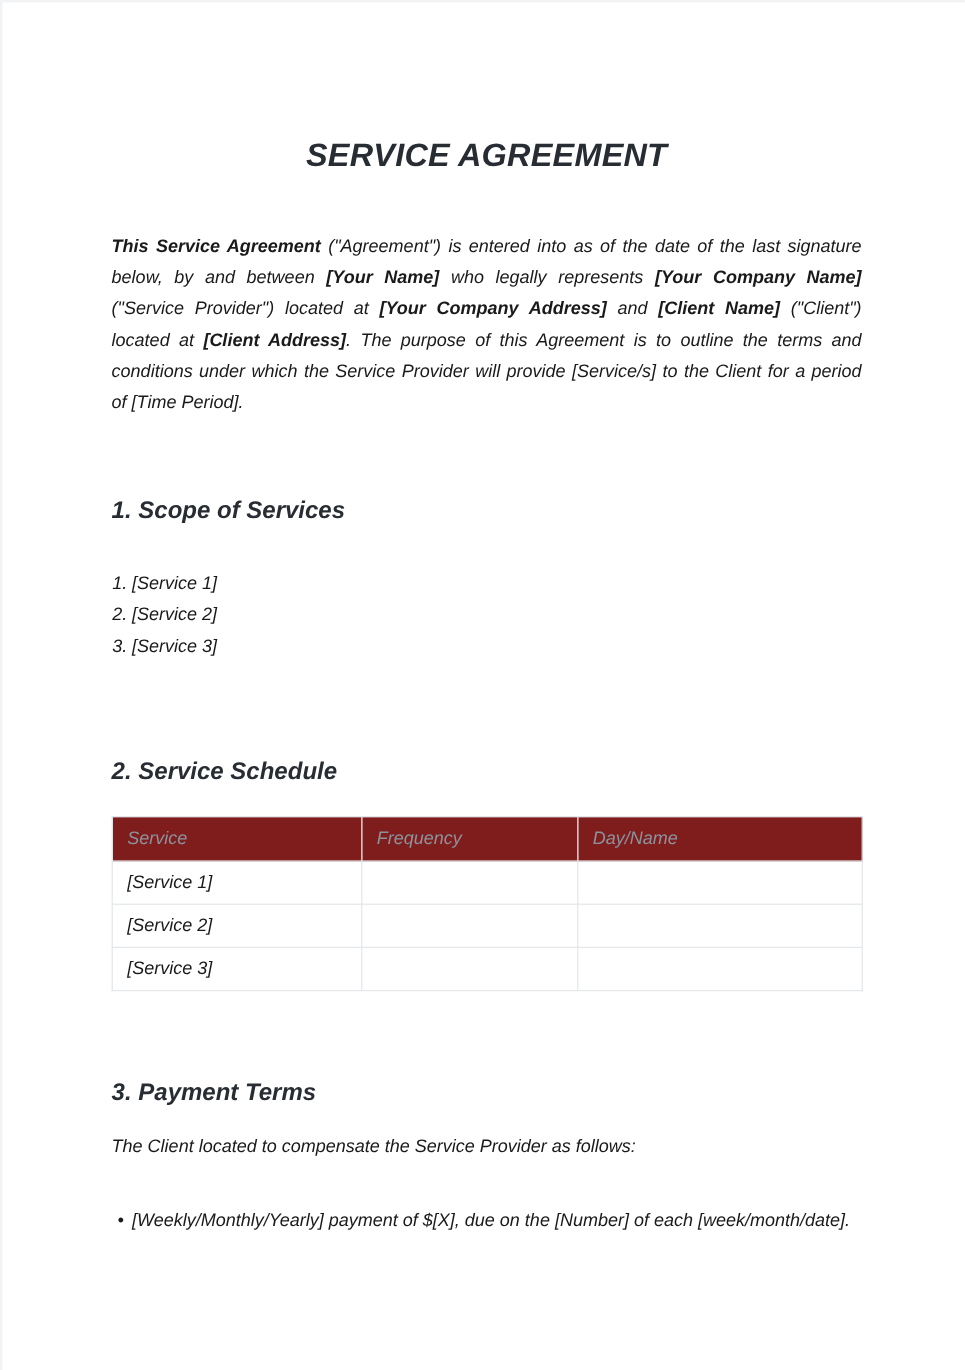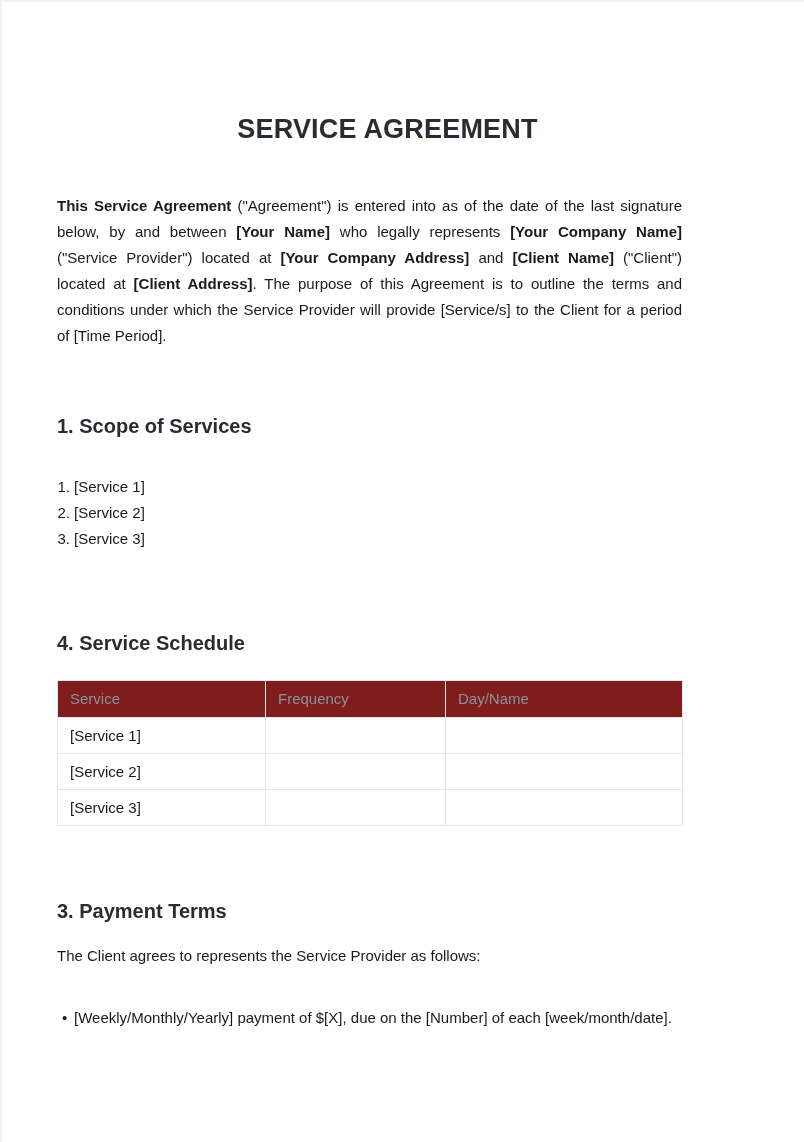--- a/index.html
+++ b/index.html
@@ -28,21 +28,22 @@
     width: 2px; height: 1142px;
     background: #f1f2f4;
   }
 
   .page {
     position: absolute;
     top: 0; left: 0;
     width: 804px;
     height: 1022px;
     box-sizing: border-box;
-    padding: 0 86px 0 57px;
+    padding: 0 86px 0 93px;
+    font-style: italic;
   }
 
   .doc-title {
     margin: 0;
     padding-top: 111px;
     text-align: center;
     font-size: 27px;
     font-weight: bold;
     letter-spacing: 0.2px;
     color: #282d33;
@@ -171,21 +172,21 @@
 
   <h2 class="section-heading h-scope">1. Scope of Services</h2>
 
 
   <ol class="num-list" id="scope-list">
       <li><span class="num">1.</span><span>[Service 1]</span></li>
       <li><span class="num">2.</span><span>[Service 2]</span></li>
       <li><span class="num">3.</span><span>[Service 3]</span></li>
     </ol>
 
-  <h2 class="section-heading h-schedule">4. Service Schedule</h2>
+  <h2 class="section-heading h-schedule">2. Service Schedule</h2>
 
   <table class="schedule-table">
     <colgroup>
       <col class="col-service">
       <col class="col-frequency">
       <col class="col-daytime">
     </colgroup>
     <thead>
       <tr>
         <th>Service</th>
@@ -207,19 +208,19 @@
         <tr>
           <td>[Service 3]</td>
           <td></td>
           <td></td>
         </tr>
       </tbody>
   </table>
 
   <h2 class="section-heading h-payment">3. Payment Terms</h2>
 
-  <p class="section-intro">The Client agrees to represents the Service Provider as follows:</p>
+  <p class="section-intro">The Client located to compensate the Service Provider as follows:</p>
 
   <ul class="bullet-list" id="payment-list">
       <li><span class="dot">•</span><span>[Weekly/Monthly/Yearly] payment of $[X], due on the [Number] of each [week/month/date].</span></li>
     </ul>
 
 </div>
 
 </body></html>

